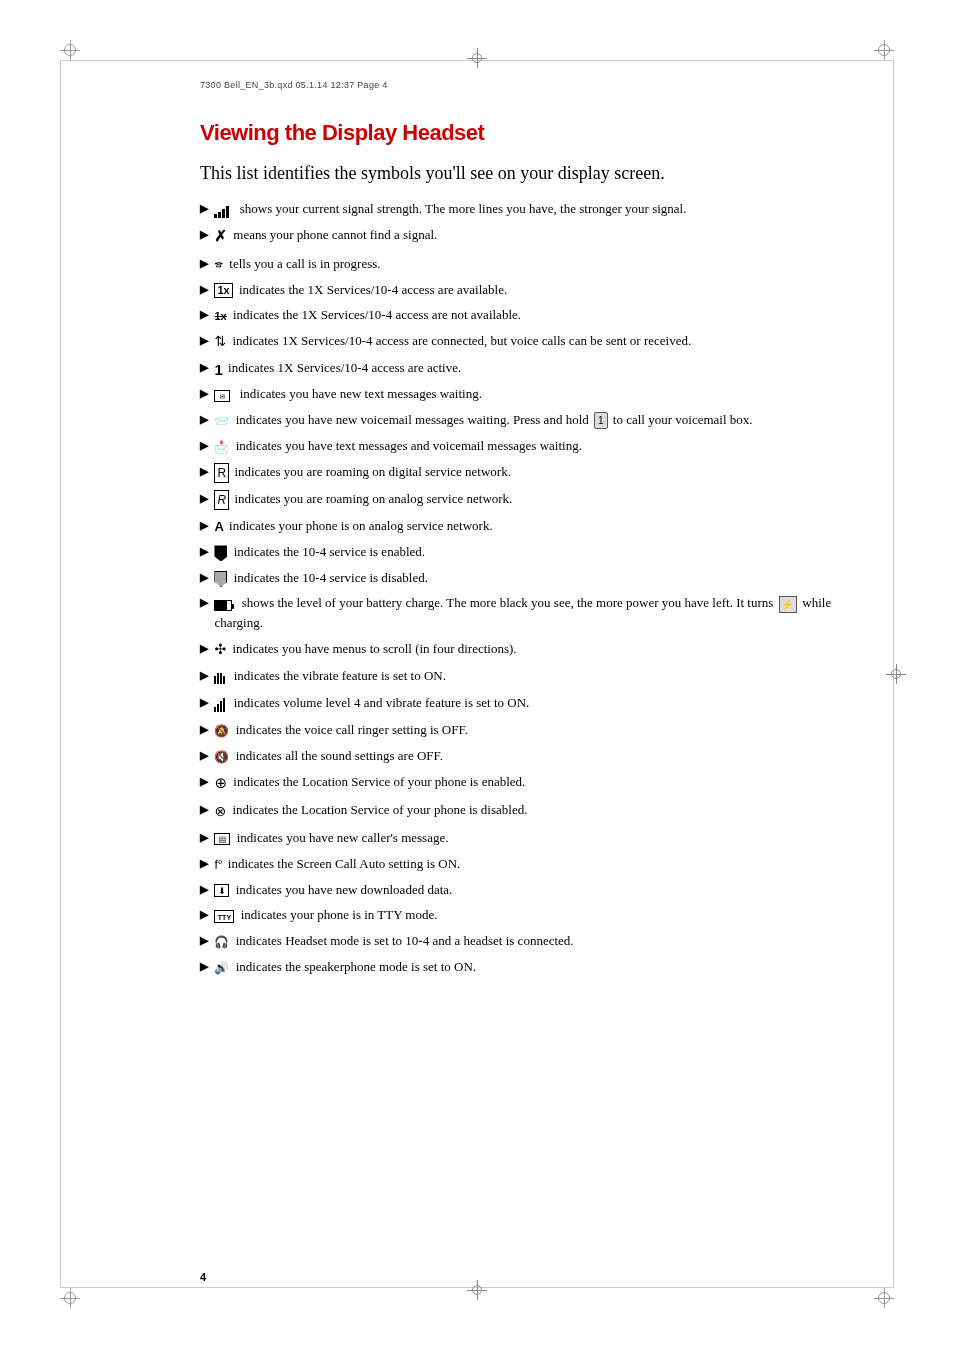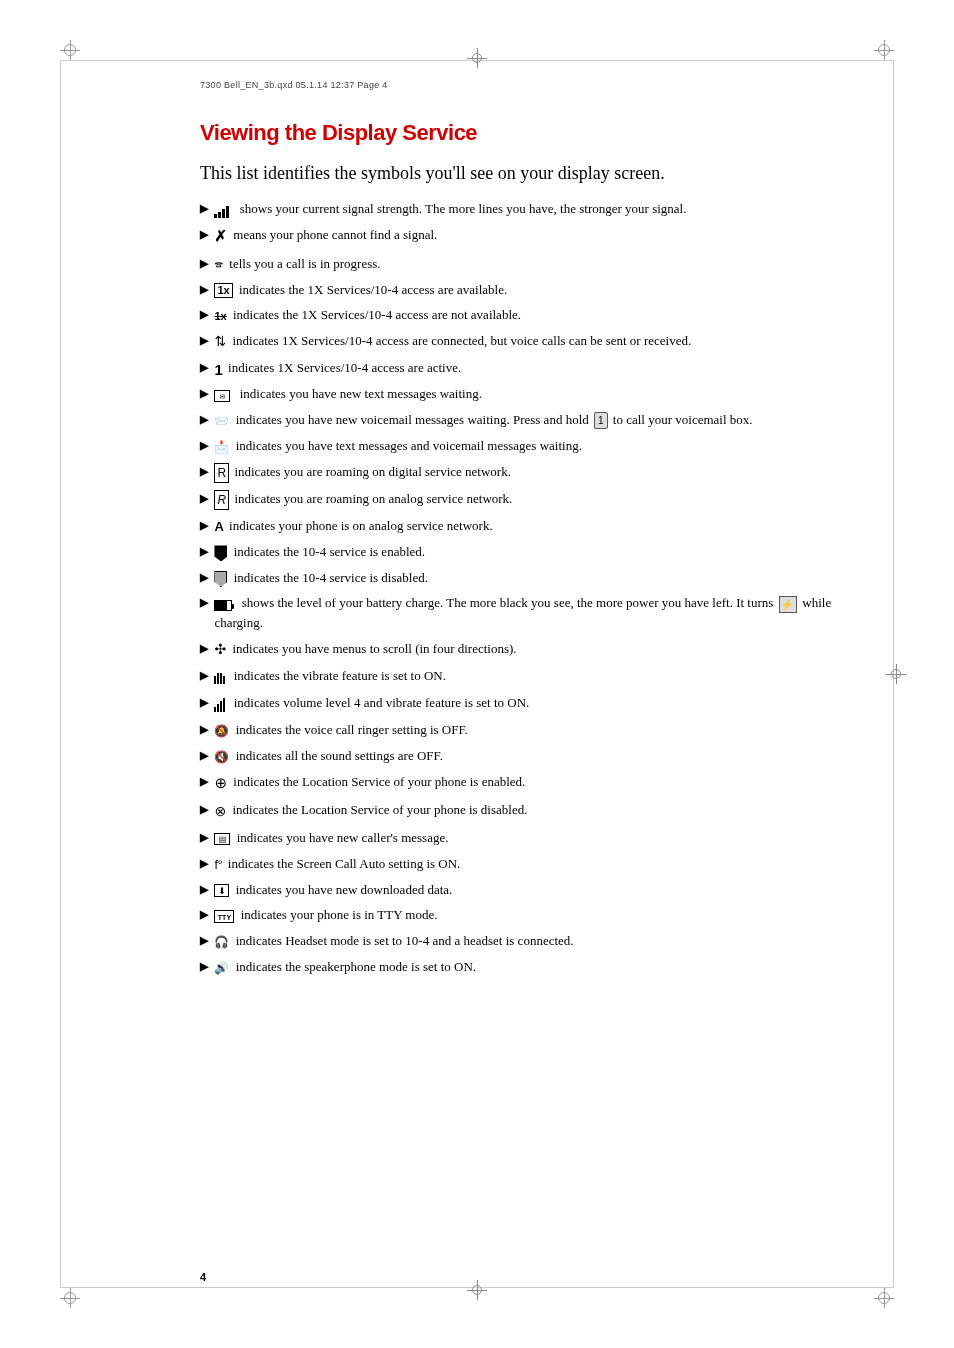--- a/index.html
+++ b/index.html
@@ -358,21 +358,21 @@
   <div class="right-reg">
     <div class="center-reg-circle"></div>
   </div>
 
   <div class="content">
 
     <div class="file-info">
       <span>7300 Bell_EN_3b.qxd   05.1.14   12:37   Page 4</span>
     </div>
 
-    <h1 class="page-title">Viewing the Display Service</h1>
+    <h1 class="page-title">Viewing the Display Headset</h1>
 
     <p class="intro-text">This list identifies the symbols you'll see on your display screen.</p>
 
     <ul class="bullet-list">
 
       <li class="bullet-item">
         <span class="bullet-arrow">▶</span>
         <span class="bullet-text">
           <span class="sym">
             <span class="sym-signal">

